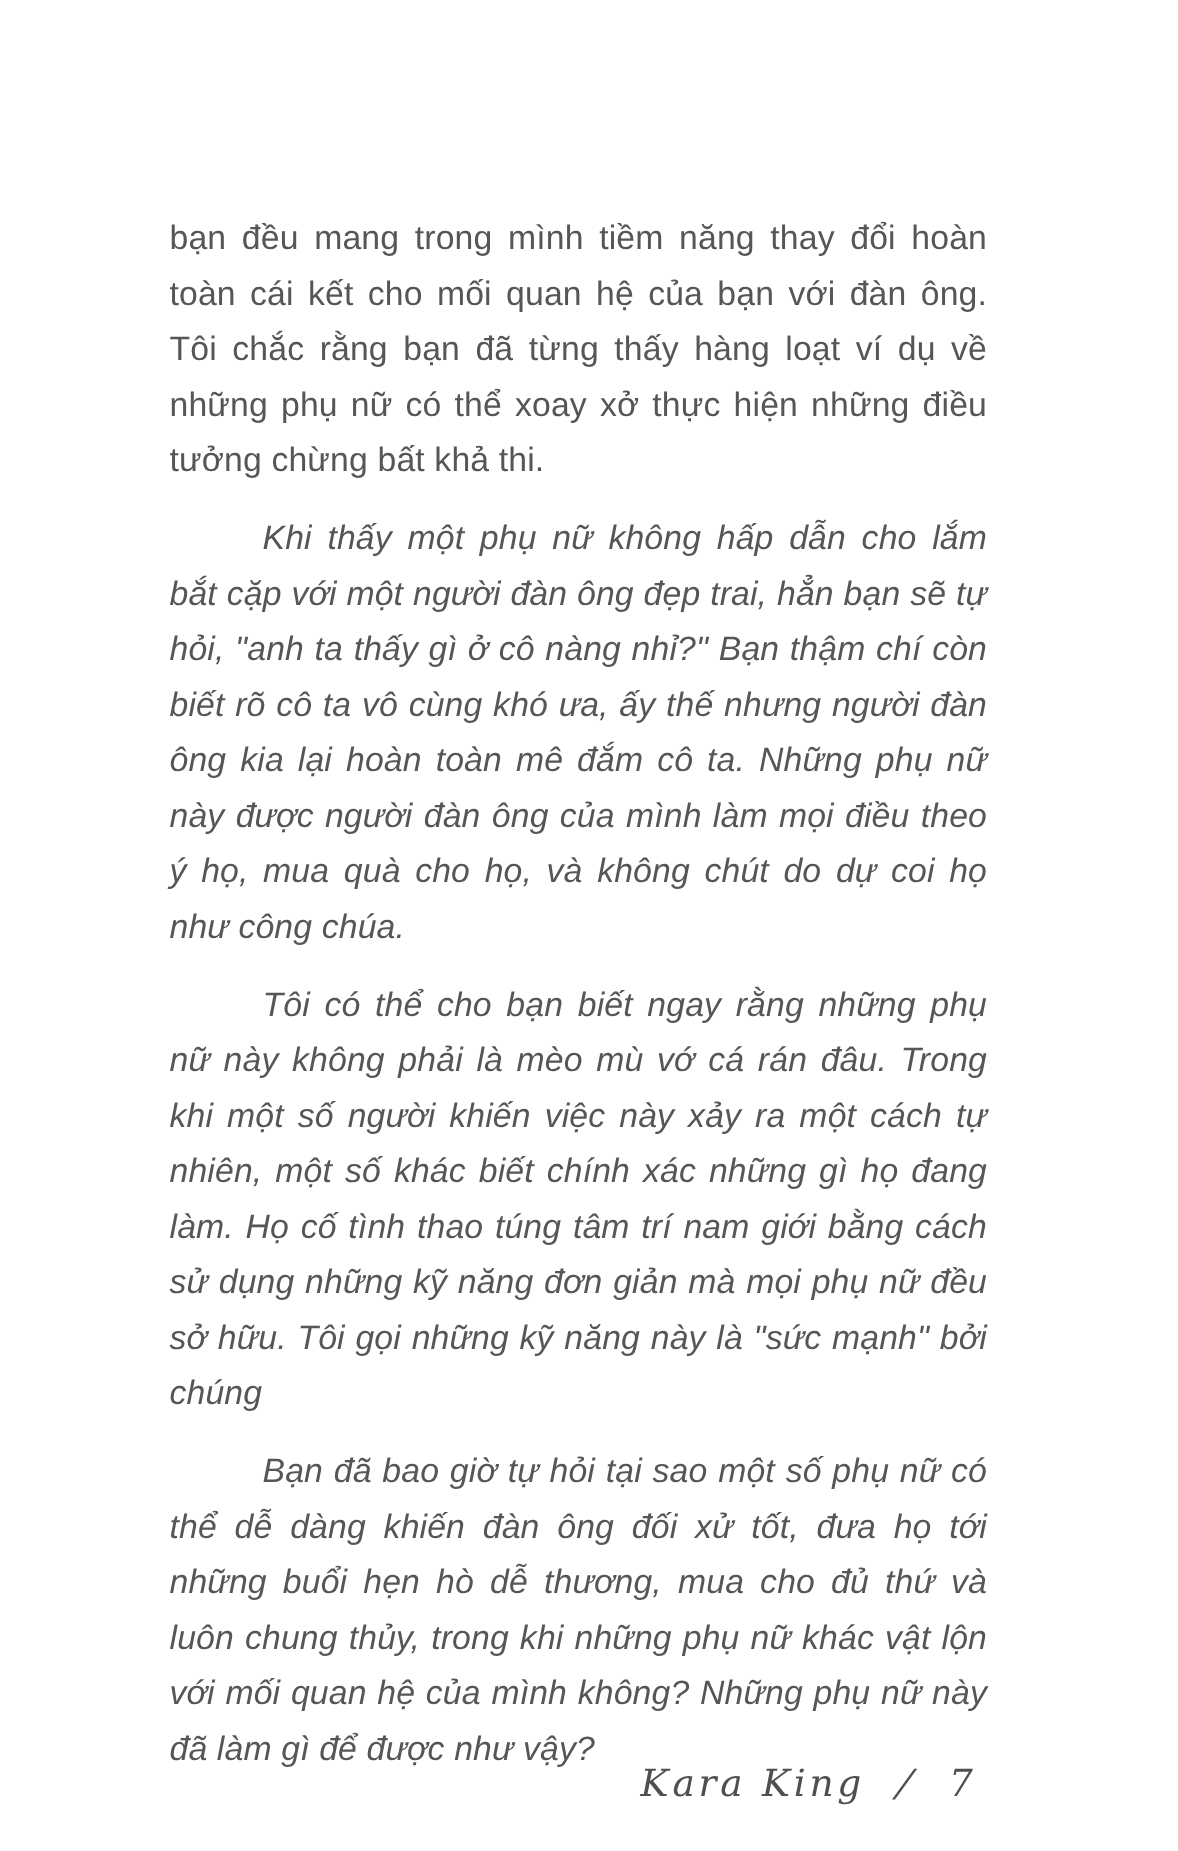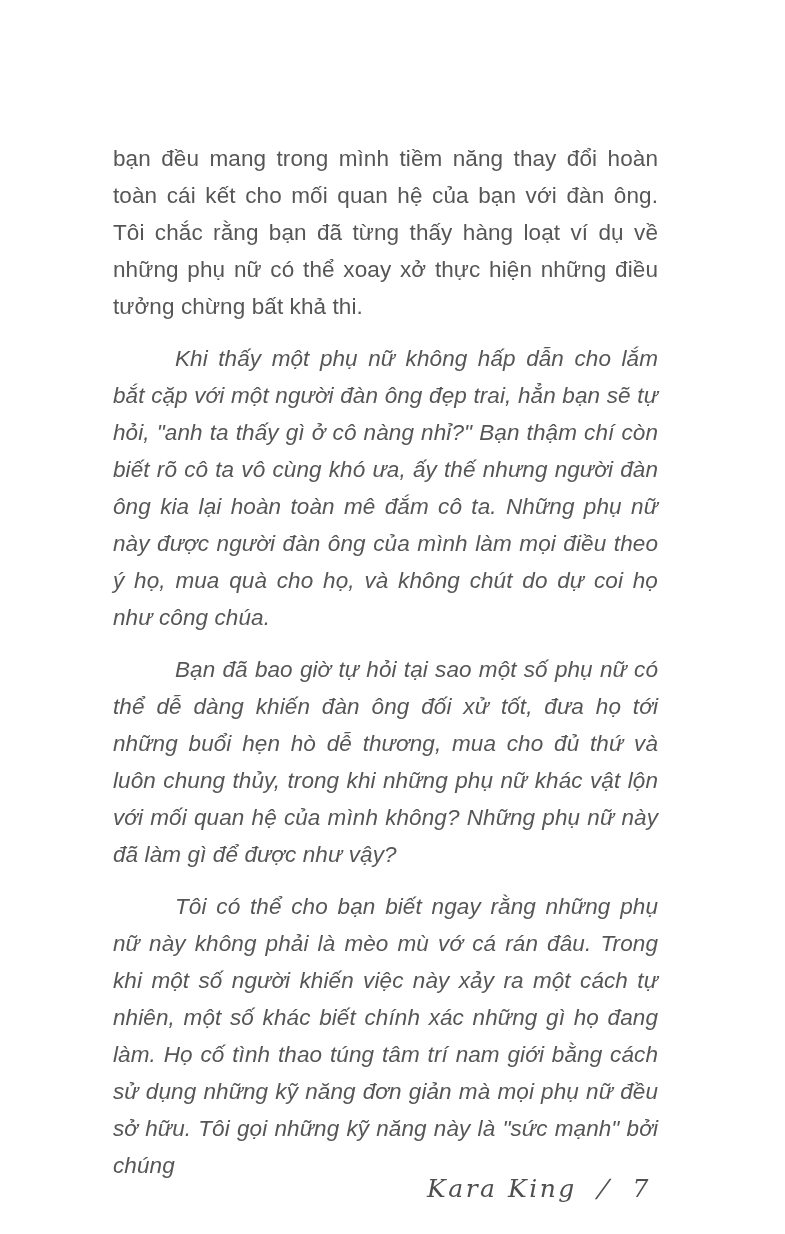--- a/index.html
+++ b/index.html
@@ -59,22 +59,22 @@
 </style>
 </head>
 <body>
 
 <div class="page">
 
   <main class="text-block">
 
   <p>bạn đều mang trong mình tiềm năng thay đổi hoàn toàn cái kết cho mối quan hệ của bạn với đàn ông. Tôi chắc rằng bạn đã từng thấy hàng loạt ví dụ về những phụ nữ có thể xoay xở thực hiện những điều tưởng chừng bất khả thi.</p>
       <p class="indent">Khi thấy một phụ nữ không hấp dẫn cho lắm bắt cặp với một người đàn ông đẹp trai, hẳn bạn sẽ tự hỏi, "anh ta thấy gì ở cô nàng nhỉ?" Bạn thậm chí còn biết rõ cô ta vô cùng khó ưa, ấy thế nhưng người đàn ông kia lại hoàn toàn mê đắm cô ta. Những phụ nữ này được người đàn ông của mình làm mọi điều theo ý họ, mua quà cho họ, và không chút do dự coi họ như công chúa.</p>
+      <p class="indent">Tôi có thể cho bạn biết ngay rằng những phụ nữ này không phải là mèo mù vớ cá rán đâu. Trong khi một số người khiến việc này xảy ra một cách tự nhiên, một số khác biết chính xác những gì họ đang làm. Họ cố tình thao túng tâm trí nam giới bằng cách sử dụng những kỹ năng đơn giản mà mọi phụ nữ đều sở hữu. Tôi gọi những kỹ năng này là "sức mạnh" bởi chúng</p>
       <p class="indent">Bạn đã bao giờ tự hỏi tại sao một số phụ nữ có thể dễ dàng khiến đàn ông đối xử tốt, đưa họ tới những buổi hẹn hò dễ thương, mua cho đủ thứ và luôn chung thủy, trong khi những phụ nữ khác vật lộn với mối quan hệ của mình không? Những phụ nữ này đã làm gì để được như vậy?</p>
-      <p class="indent">Tôi có thể cho bạn biết ngay rằng những phụ nữ này không phải là mèo mù vớ cá rán đâu. Trong khi một số người khiến việc này xảy ra một cách tự nhiên, một số khác biết chính xác những gì họ đang làm. Họ cố tình thao túng tâm trí nam giới bằng cách sử dụng những kỹ năng đơn giản mà mọi phụ nữ đều sở hữu. Tôi gọi những kỹ năng này là "sức mạnh" bởi chúng</p>
     </main>
 
   <footer class="page-footer">
     <span class="author">Kara King</span>
     <span class="sep">/</span>
     <span class="num">7</span>
   </footer>
 
 </div>
 

